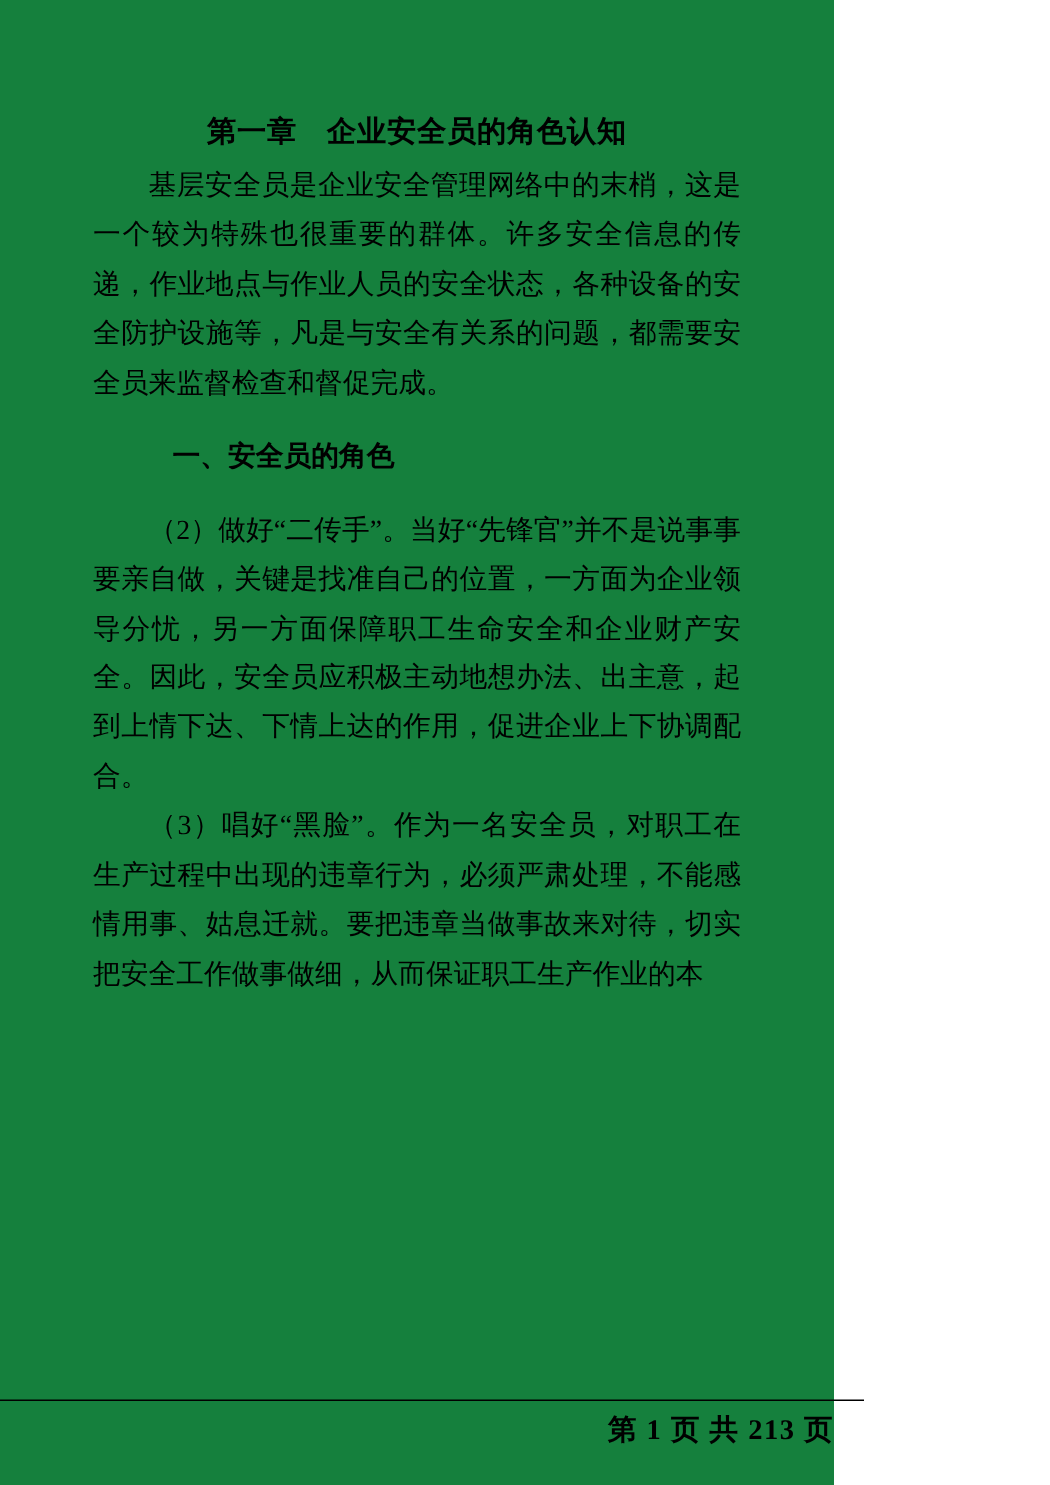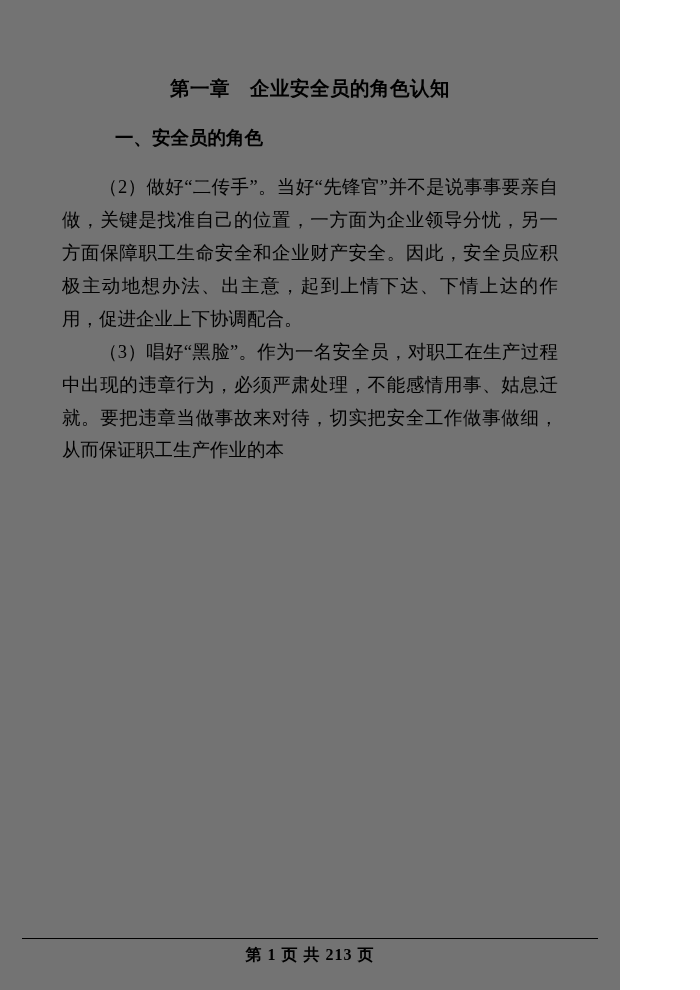--- a/index.html
+++ b/index.html
@@ -9,25 +9,25 @@
   }
   body {
     width: 700px;
     height: 990px;
     font-family: "Liberation Serif", "DejaVu Serif", serif;
     color: #000000;
     overflow: hidden;
   }
   .page {
     position: relative;
-    width: 620px;
+    width: 556px;
     height: 990px;
     box-sizing: border-box;
     padding: 72px 62px 0 62px;
-    background: #737373;
+    background: #15803d;
   }
   .doc-body {
     font-size: 18.5px;
     line-height: 1.78;
     text-align: justify;
     text-justify: inter-ideograph;
   }
   .title-1 {
     text-align: center;
     font-weight: bold;
@@ -51,40 +51,41 @@
   .heading-bold {
     margin: 16px;
     text-indent: 2em;
     font-weight: bold;
   }
   .footer {
     position: absolute;
     left: 0;
     right: 0;
     bottom: 24px;
-    text-align: center;
-    font-size: 16px;
+    text-align: right;
+    font-size: 19px;
     font-weight: bold;
     letter-spacing: 1px;
   }
   .footer .rule {
     width: 576px;
     height: 1px;
     background: #000000;
     margin: 0 auto 6px auto;
   }
 </style>
 </head>
 <body>
 
 <div class="page">
 
   <h1 class="title-1">第一章　企业安全员的角色认知</h1>
 
   <div class="doc-body">
+    <p class="para">基层安全员是企业安全管理网络中的末梢，这是一个较为特殊也很重要的群体。许多安全信息的传递，作业地点与作业人员的安全状态，各种设备的安全防护设施等，凡是与安全有关系的问题，都需要安全员来监督检查和督促完成。</p>
     <p class="heading-bold">一、安全员的角色</p>
     <p class="para">（2）做好“二传手”。当好“先锋官”并不是说事事要亲自做，关键是找准自己的位置，一方面为企业领导分忧，另一方面保障职工生命安全和企业财产安全。因此，安全员应积极主动地想办法、出主意，起到上情下达、下情上达的作用，促进企业上下协调配合。</p>
     <p class="para">（3）唱好“黑脸”。作为一名安全员，对职工在生产过程中出现的违章行为，必须严肃处理，不能感情用事、姑息迁就。要把违章当做事故来对待，切实把安全工作做事做细，从而保证职工生产作业的本</p>
   </div>
 
   <div class="footer">
     <div class="rule"></div>
     <span>第 1 页 共 213 页</span>
   </div>
 

